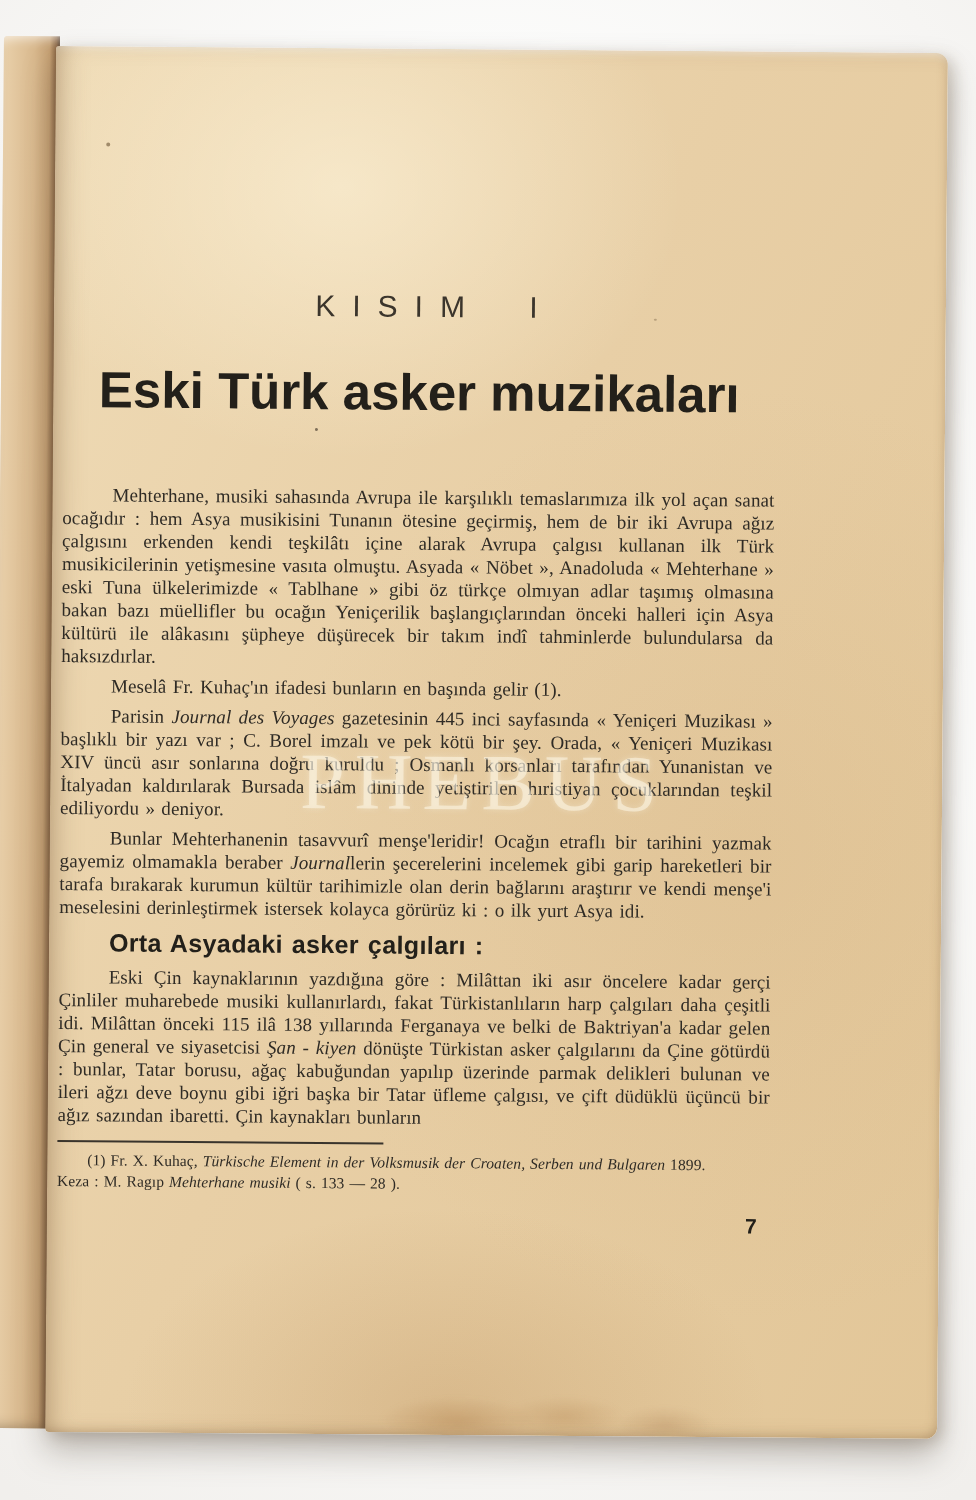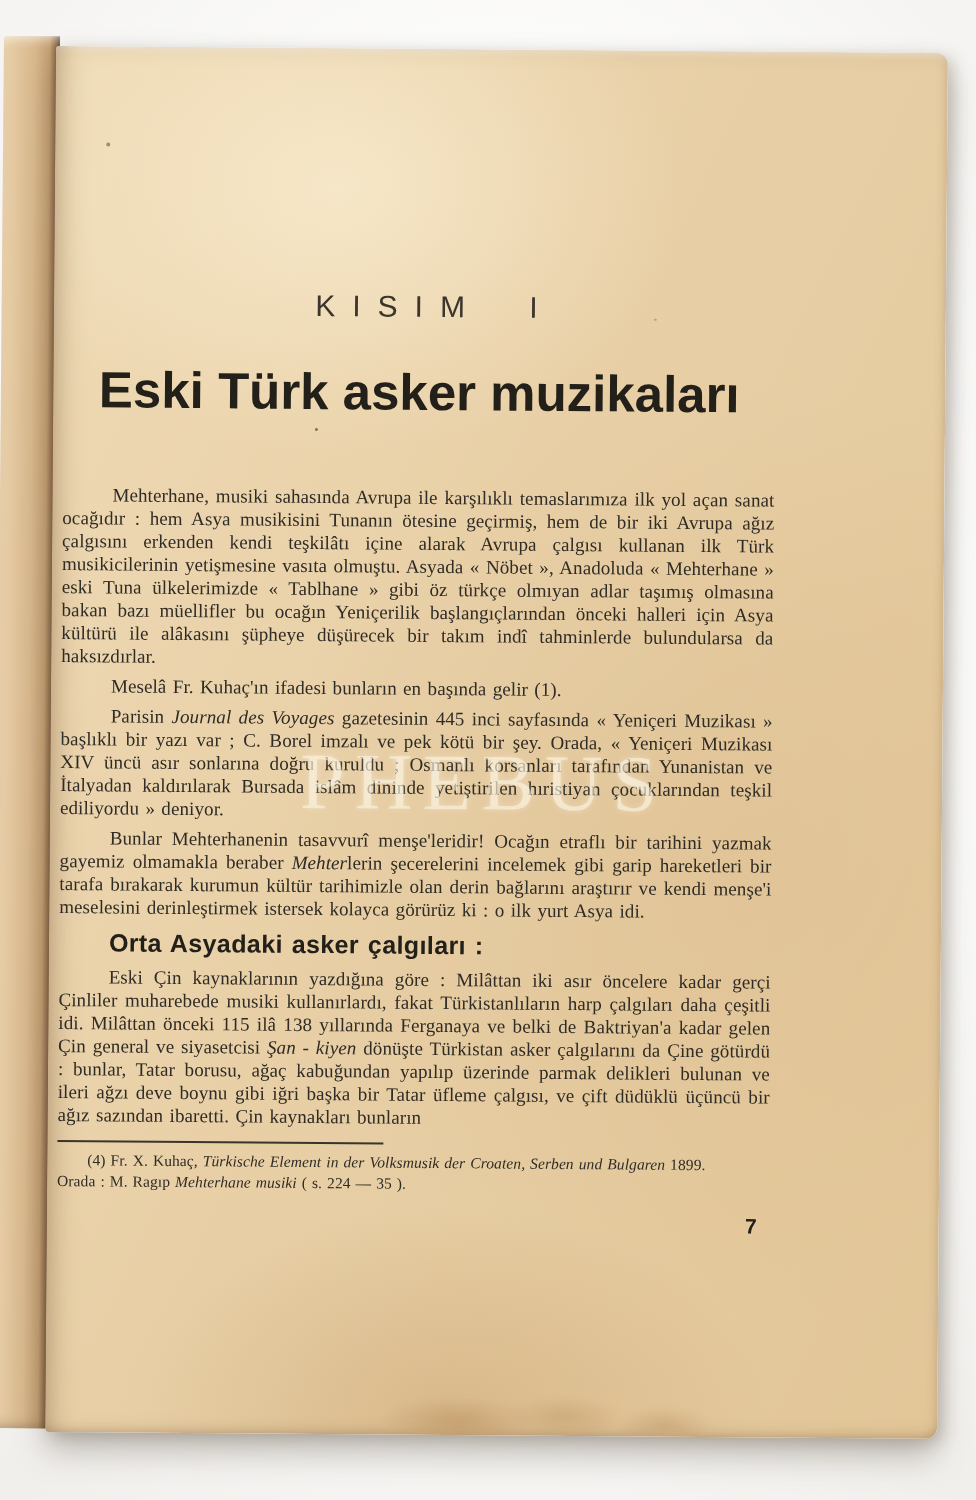--- a/index.html
+++ b/index.html
@@ -118,31 +118,31 @@
     <div class="content">
 
       <div class="kicker">KISIM I</div>
 
       <div class="page-title">Eski Türk asker muzikaları</div>
 
       <div class="body-flow">
         <p><span>Mehterhane, musiki sahasında Avrupa ile karşılıklı temaslarımıza ilk yol açan sanat ocağıdır : hem Asya musikisini Tunanın ötesine geçirmiş, hem de bir iki Avrupa ağız çalgısını erkenden kendi teşkilâtı içine alarak Avrupa çalgısı kullanan ilk Türk musikicilerinin yetişmesine vasıta olmuştu. Asyada « Nöbet », Anadoluda « Mehterhane » eski Tuna ülkelerimizde « Tablhane » gibi öz türkçe olmıyan adlar taşımış olmasına bakan bazı müellifler bu ocağın Yeniçerilik başlangıçlarından önceki halleri için Asya kültürü ile alâkasını şüpheye düşürecek bir takım indî tahminlerde bulundularsa da haksızdırlar.</span></p>
         <p><span>Meselâ Fr. Kuhaç'ın ifadesi bunların en başında gelir (1).</span></p>
         <p><span>Parisin </span><i>Journal des Voyages</i><span> gazetesinin 445 inci sayfasında « Yeniçeri Muzikası » başlıklı bir yazı var ; C. Borel imzalı ve pek kötü bir şey. Orada, « Yeniçeri Muzikası XIV üncü asır sonlarına doğru kuruldu ; Osmanlı korsanları tarafından Yunanistan ve İtalyadan kaldırılarak Bursada islâm dininde yetiştirilen hıristiyan çocuklarından teşkil ediliyordu » deniyor.</span></p>
-        <p><span>Bunlar Mehterhanenin tasavvurî menşe'leridir! Ocağın etraflı bir tarihini yazmak gayemiz olmamakla beraber </span><i>Mehter</i><span>lerin şecerelerini incelemek gibi garip hareketleri bir tarafa bırakarak kurumun kültür tarihimizle olan derin bağlarını araştırır ve kendi menşe'i meselesini derinleştirmek istersek kolayca görürüz ki : o ilk yurt Asya idi.</span></p>
+        <p><span>Bunlar Mehterhanenin tasavvurî menşe'leridir! Ocağın etraflı bir tarihini yazmak gayemiz olmamakla beraber </span><i>Journal</i><span>lerin şecerelerini incelemek gibi garip hareketleri bir tarafa bırakarak kurumun kültür tarihimizle olan derin bağlarını araştırır ve kendi menşe'i meselesini derinleştirmek istersek kolayca görürüz ki : o ilk yurt Asya idi.</span></p>
 
         <div class="section-heading">Orta Asyadaki asker çalgıları :</div>
 
         <p><span>Eski Çin kaynaklarının yazdığına göre : Milâttan iki asır öncelere kadar gerçi Çinliler muharebede musiki kullanırlardı, fakat Türkistanlıların harp çalgıları daha çeşitli idi. Milâttan önceki 115 ilâ 138 yıllarında Ferganaya ve belki de Baktriyan'a kadar gelen Çin general ve siyasetcisi </span><i>Şan - kiyen</i><span> dönüşte Türkistan asker çalgılarını da Çine götürdü : bunlar, Tatar borusu, ağaç kabuğundan yapılıp üzerinde parmak delikleri bulunan ve ileri ağzı deve boynu gibi iğri başka bir Tatar üfleme çalgısı, ve çift düdüklü üçüncü bir ağız sazından ibaretti. Çin kaynakları bunların</span></p>
 
         <hr class="footnote-rule">
 
         <div class="footnote">
-          <div class="fn-line first"><span>(4) Fr. X.  Kuhaç, </span><i>Türkische Element in der Volksmusik der Croaten, Serben und Bulgaren</i><span> 1899.</span></div>
-          <div class="fn-line"><span>Orada : M. Ragıp </span><i>Mehterhane musiki</i><span> ( s. 224 — 35 ).</span></div>
+          <div class="fn-line first"><span>(1) Fr. X.  Kuhaç, </span><i>Türkische Element in der Volksmusik der Croaten, Serben und Bulgaren</i><span> 1899.</span></div>
+          <div class="fn-line"><span>Keza : M. Ragıp </span><i>Mehterhane musiki</i><span> ( s. 133 — 28 ).</span></div>
         </div>
 
         <div class="page-number">7</div>
       </div>
 
     </div>
 
     <div class="watermark">PHEBUS</div>
 
   </div>

